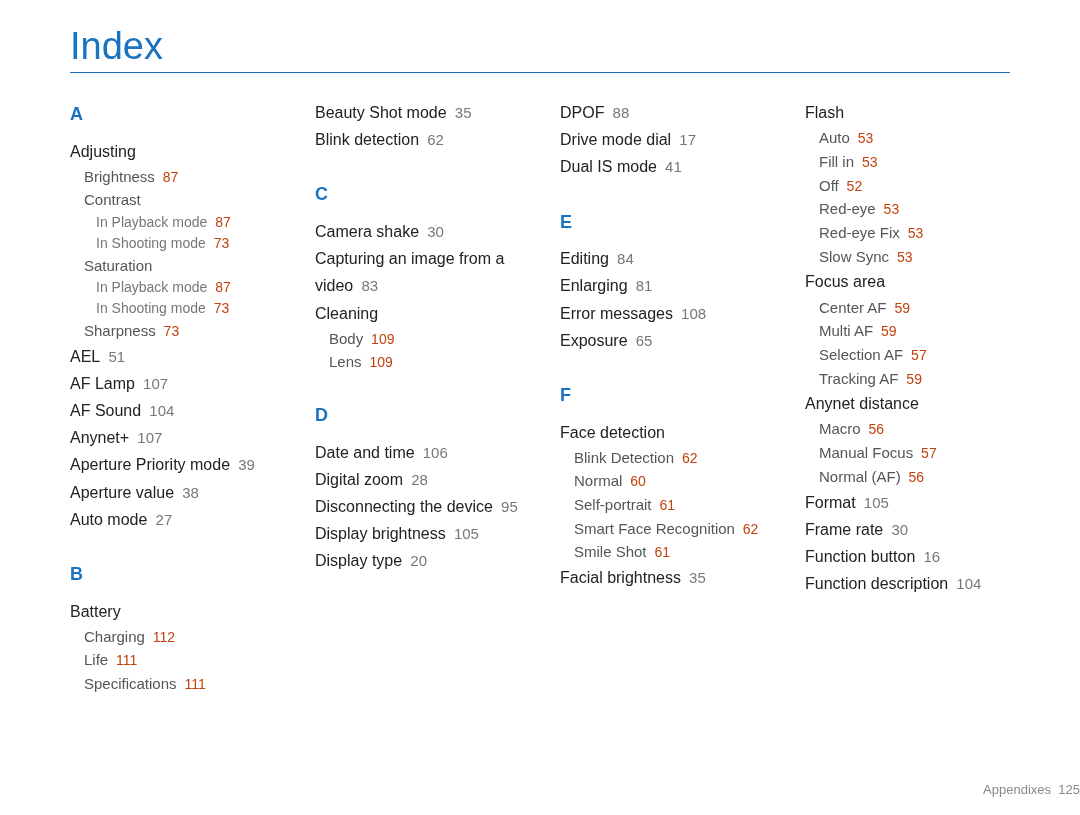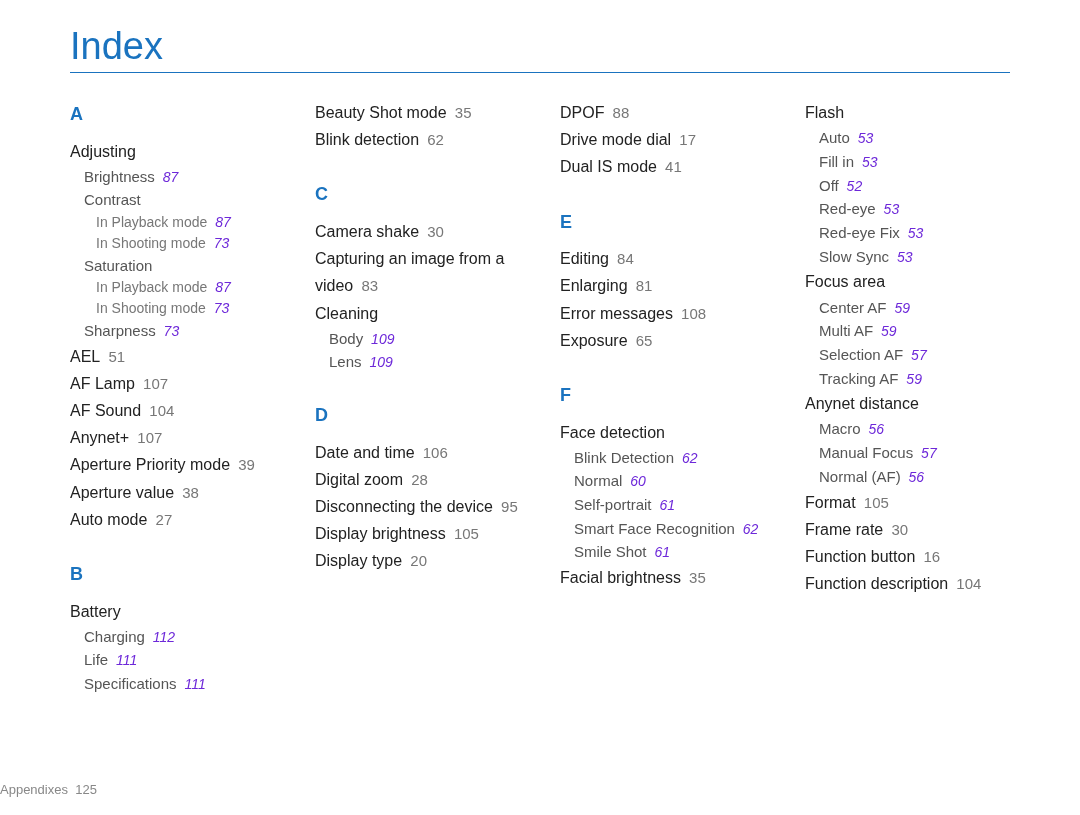--- a/index.html
+++ b/index.html
@@ -35,26 +35,26 @@
     font-weight: bold;
     font-size: 18px;
     margin-top: 26px;
     margin-bottom: 8px;
   }
   .letter.first { margin-top: 0; }
   .entry { color: #222; }
   .sub { margin-left: 14px; color: #555; font-size: 15px; line-height: 1.55;}
   .subsub { margin-left: 26px; color: #777; font-size: 14px; line-height: 1.5;}
   .pg { color: #777; font-size: 15px; margin-left: 4px; }
-  .pg-sub { color: #6d28d9; font-size: 14px; margin-left: 4px; font-style: italic;}
+  .pg-sub { color: #c2410c; font-size: 14px; margin-left: 4px;}
   .footer {
     position: absolute;
     bottom:  18px;
     left: 0; right: 0;
-    text-align: left;
+    text-align: right;
     font-size: 13px;
     color: #888;
   }
 </style>
 </head>
 <body>
 
 <h1 class="index-title">Index</h1>
 
 <div class="columns">

